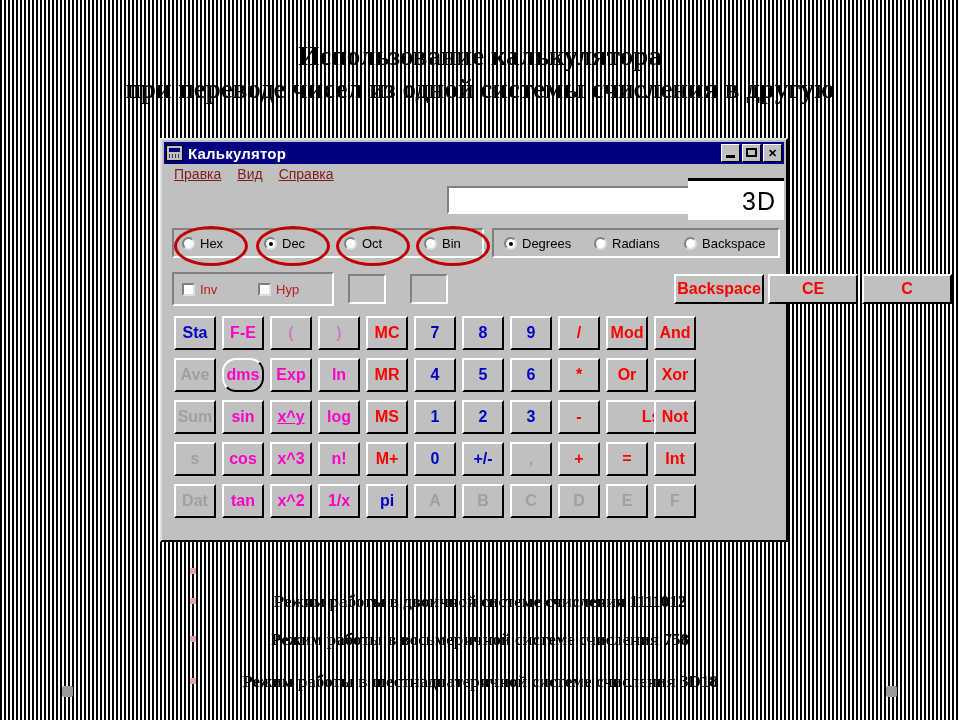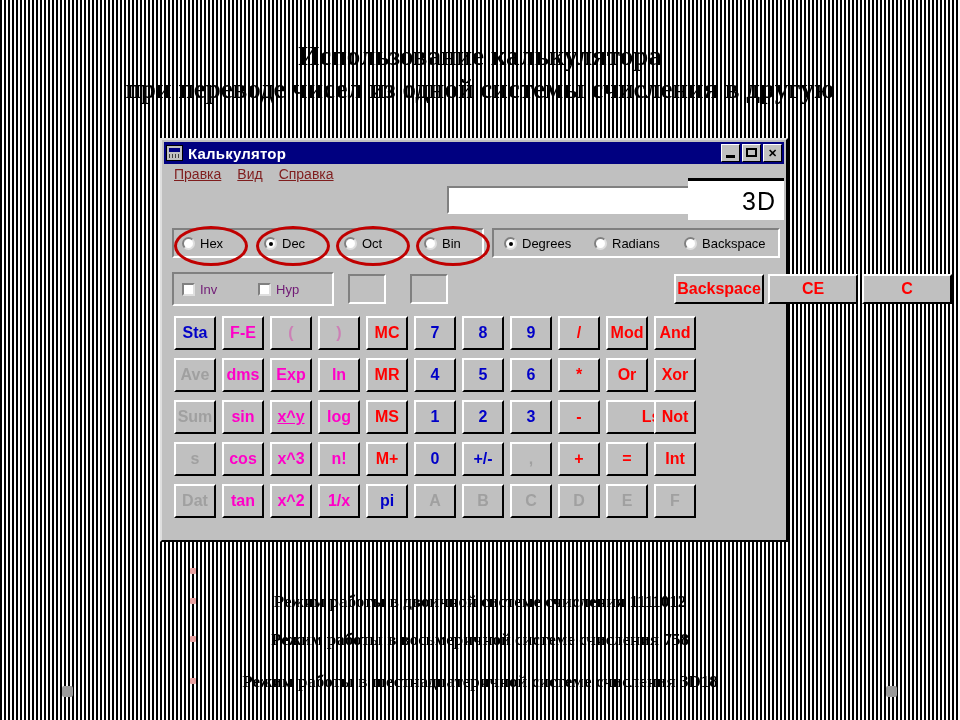--- a/index.html
+++ b/index.html
@@ -217,21 +217,21 @@
     width:4px; height:4px;
     border-radius:50%;
     background:#000;
   }
 
   .checkbox {
     position: absolute;
     display: flex;
     align-items: center;
     font-size: 13px;
-    color: #701a75;
+    color: #b91c1c;
   }
   .checkbox .box {
     width: 13px; height: 13px;
     background: #ffffff;
     border-top: 2px solid #808080;
     border-left: 2px solid #808080;
     border-right: 2px solid #dfdfdf;
     border-bottom: 2px solid #dfdfdf;
     box-sizing: border-box;
     margin-right: 5px;
@@ -402,21 +402,21 @@
         <div class="btn dim-m" style="left: 108px; top: 176px; width: 42px; height: 34px;">(</div>
         <div class="btn dim-m" style="left: 156px; top: 176px; width: 42px; height: 34px;">)</div>
         <div class="btn red" style="left: 204px; top: 176px; width: 42px; height: 34px;">MC</div>
         <div class="btn blue" style="left: 252px; top: 176px; width: 42px; height: 34px;">7</div>
         <div class="btn blue" style="left: 300px; top: 176px; width: 42px; height: 34px;">8</div>
         <div class="btn blue" style="left: 348px; top: 176px; width: 42px; height: 34px;">9</div>
         <div class="btn red" style="left: 396px; top: 176px; width: 42px; height: 34px;">/</div>
         <div class="btn red" style="left: 444px; top: 176px; width: 42px; height: 34px;">Mod</div>
         <div class="btn red" style="left: 492px; top: 176px; width: 42px; height: 34px;">And</div>
         <div class="btn gray" style="left: 12px; top: 218px; width: 42px; height: 34px;">Ave</div>
-        <div class="btn magenta" style="left: 60px; top: 218px; width: 42px; height: 34px;">dms</div>
+        <div class="btn magenta" style="left: 60px; top: 218px; width: 42px; height: 34px; border-radius: 14px;">dms</div>
         <div class="btn magenta" style="left: 108px; top: 218px; width: 42px; height: 34px;">Exp</div>
         <div class="btn magenta" style="left: 156px; top: 218px; width: 42px; height: 34px;">ln</div>
         <div class="btn red" style="left: 204px; top: 218px; width: 42px; height: 34px;">MR</div>
         <div class="btn blue" style="left: 252px; top: 218px; width: 42px; height: 34px;">4</div>
         <div class="btn blue" style="left: 300px; top: 218px; width: 42px; height: 34px;">5</div>
         <div class="btn blue" style="left: 348px; top: 218px; width: 42px; height: 34px;">6</div>
         <div class="btn red" style="left: 396px; top: 218px; width: 42px; height: 34px;">*</div>
         <div class="btn red" style="left: 444px; top: 218px; width: 42px; height: 34px;">Or</div>
         <div class="btn red" style="left: 492px; top: 218px; width: 42px; height: 34px;">Xor</div>
         <div class="btn gray" style="left: 12px; top: 260px; width: 42px; height: 34px;">Sum</div>

